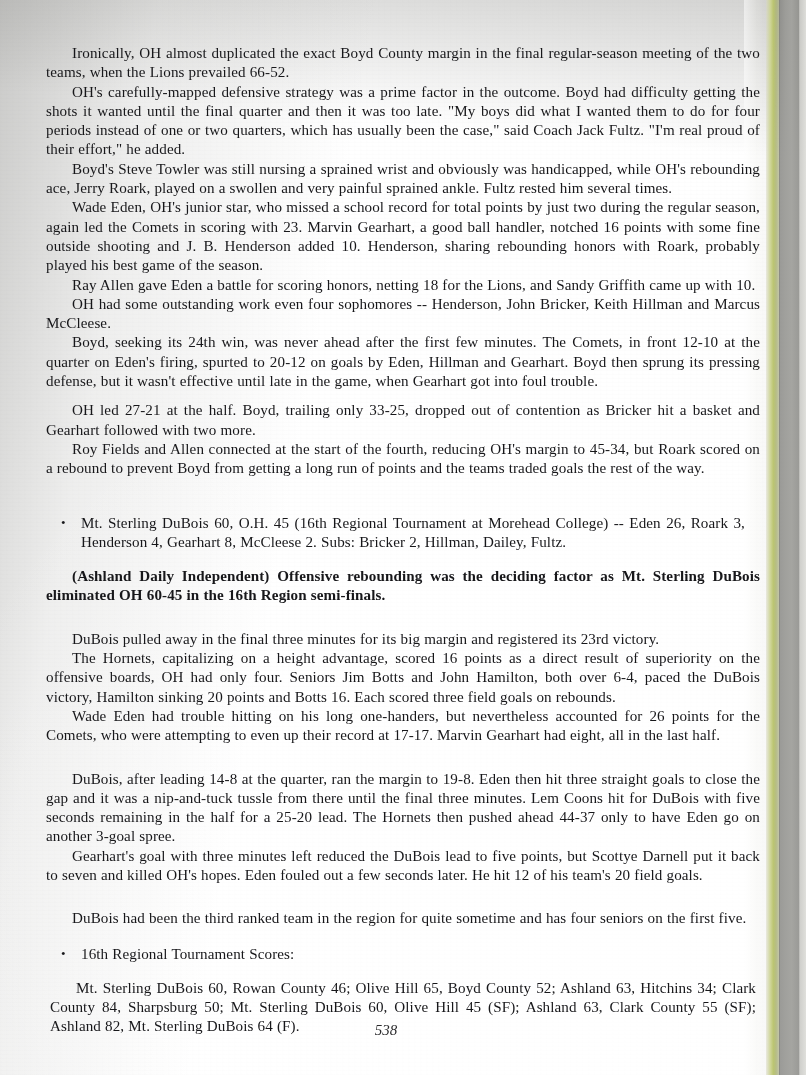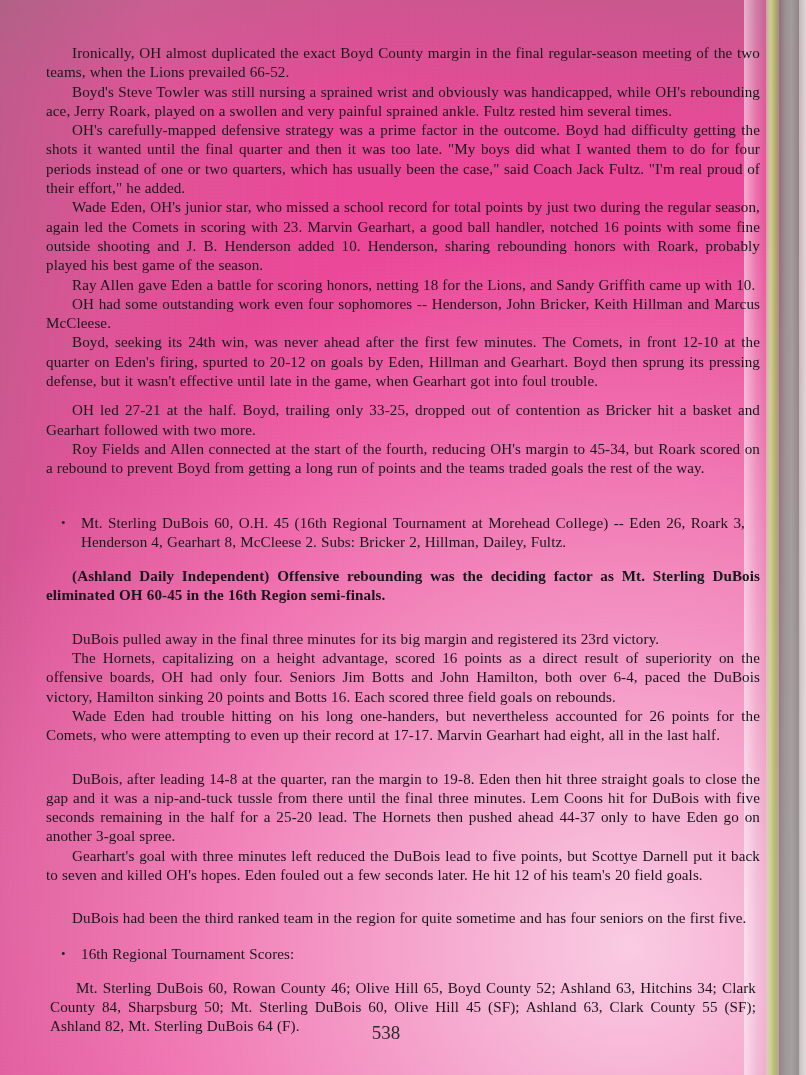--- a/index.html
+++ b/index.html
@@ -7,21 +7,21 @@
     margin: 0;
     padding: 0;
     background: #8c8c8c;
   }
 
   .page {
     position: relative;
     width: 806px;
     height: 1075px;
     overflow: hidden;
-    background: #ec4899;
+    background: #ffffff;
     font-family: "Liberation Serif", "DejaVu Serif", serif;
     color: #17171a;
     box-sizing: border-box;
   }
 
   
   .scan-light {
     position: absolute;
     inset: 0;
     pointer-events: none;
@@ -133,35 +133,36 @@
     text-indent: 26px;
   }
 
   .page-number {
     position: absolute;
     left: 0;
     right: 0;
     top: 1022px;
     text-align: center;
     z-index: 5;
-    font-size: 19px;
+    font-style: italic;
+    font-size: 15px;
     color: #2a2a2c;
   }
   .page-number span { margin-right: 34px; }
 </style>
 </head>
 <body>
 
 <div class="page">
 
   <div class="text-column">
 
     <p class="para">Ironically, OH almost duplicated the exact Boyd County margin in the final regular-season meeting of the two teams, when the Lions prevailed 66-52.</p>
+    <p class="para">OH's carefully-mapped defensive strategy was a prime factor in the outcome. Boyd had difficulty getting the shots it wanted until the final quarter and then it was too late. "My boys did what I wanted them to do for four periods instead of one or two quarters, which has usually been the case," said Coach Jack Fultz. "I'm real proud of their effort," he added.</p>
     <p class="para">Boyd's Steve Towler was still nursing a sprained wrist and obviously was handicapped, while OH's rebounding ace, Jerry Roark, played on a swollen and very painful sprained ankle. Fultz rested him several times.</p>
-    <p class="para">OH's carefully-mapped defensive strategy was a prime factor in the outcome. Boyd had difficulty getting the shots it wanted until the final quarter and then it was too late. "My boys did what I wanted them to do for four periods instead of one or two quarters, which has usually been the case," said Coach Jack Fultz. "I'm real proud of their effort," he added.</p>
     <p class="para">Wade Eden, OH's junior star, who missed a school record for total points by just two during the regular season, again led the Comets in scoring with 23. Marvin Gearhart, a good ball handler, notched 16 points with some fine outside shooting and J. B. Henderson added 10. Henderson, sharing rebounding honors with Roark, probably played his best game of the season.</p>
     <p class="para">Ray Allen gave Eden a battle for scoring honors, netting 18 for the Lions, and Sandy Griffith came up with 10.</p>
     <p class="para">OH had some outstanding work even four sophomores -- Henderson, John Bricker, Keith Hillman and Marcus McCleese.</p>
     <p class="para">Boyd, seeking its 24th win, was never ahead after the first few minutes. The Comets, in front 12-10 at the quarter on Eden's firing, spurted to 20-12 on goals by Eden, Hillman and Gearhart. Boyd then sprung its pressing defense, but it wasn't effective until late in the game, when Gearhart got into foul trouble.</p>
 
     <div class="gap-sm"></div>
 
     <p class="para">OH led 27-21 at the half. Boyd, trailing only 33-25, dropped out of contention as Bricker hit a basket and Gearhart followed with two more.</p>
     <p class="para">Roy Fields and Allen connected at the start of the fourth, reducing OH's margin to 45-34, but Roark scored on a rebound to prevent Boyd from getting a long run of points and the teams traded goals the rest of the way.</p>
 

